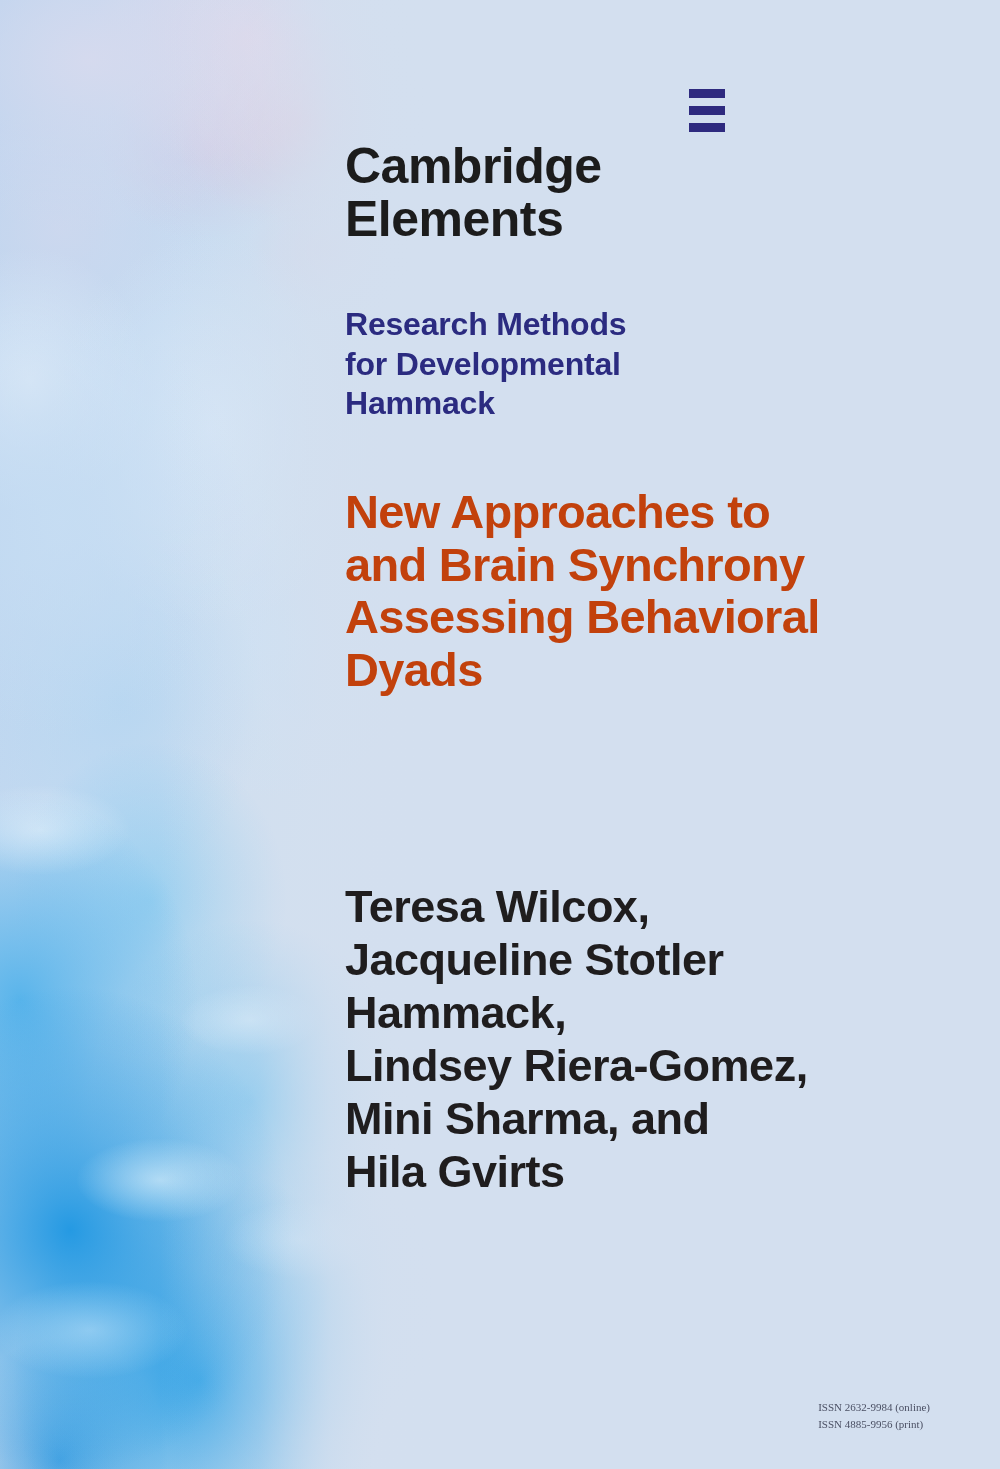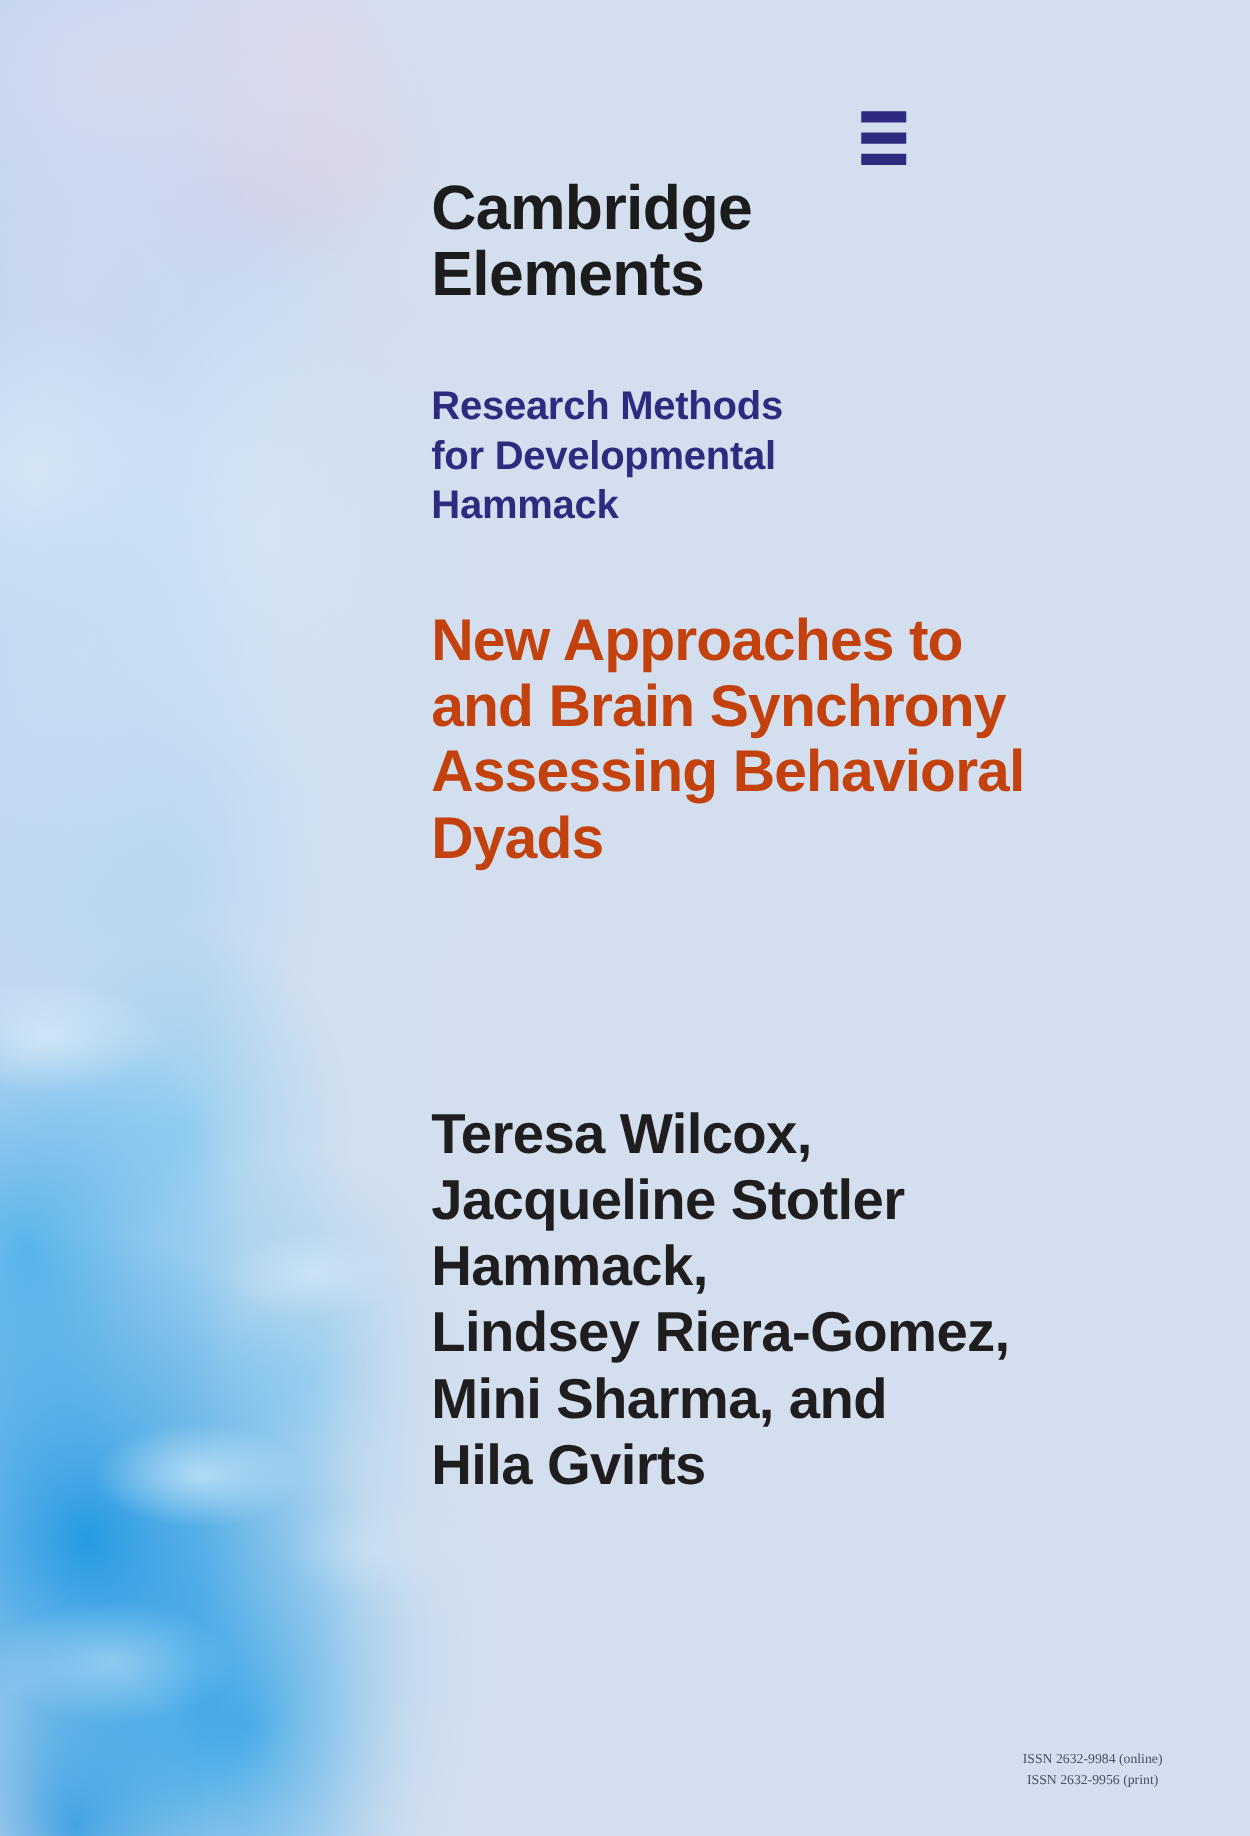--- a/index.html
+++ b/index.html
@@ -158,21 +158,21 @@
     font-weight: bold;
     line-height: 1.18;
     letter-spacing: -0.5px;
     color: #1f1d1e;
   }
 
   #issn {
     position: absolute;
     right: 70px;
     top: 1399px;
-    text-align: center;
+    text-align: left;
     font-family: "Liberation Serif", serif;
     font-size: 11px;
     line-height: 1.5;
     color: #4a4f63;
   }
 </style>
 </head>
 <body>
 
 <div id="cover">
@@ -214,17 +214,17 @@
       <div>Teresa Wilcox,</div>
       <div>Jacqueline Stotler</div>
       <div>Hammack,</div>
       <div>Lindsey Riera-Gomez,</div>
       <div>Mini Sharma, and</div>
       <div>Hila Gvirts</div>
     </div>
 
     <div id="issn">
       <div>ISSN 2632-9984 (online)</div>
-      <div>ISSN 2632-9956 (print)</div>
+      <div>ISSN 4885-9956 (print)</div>
     </div>
 
   </div>
 </div>
 
 </body></html>

